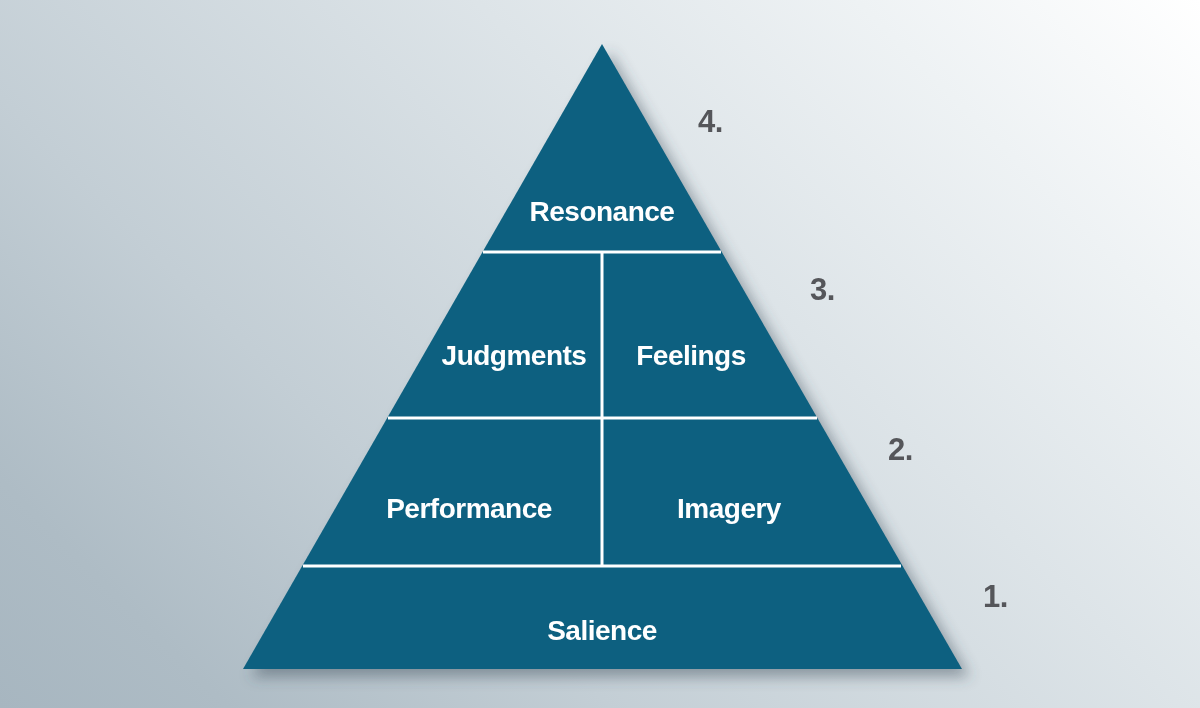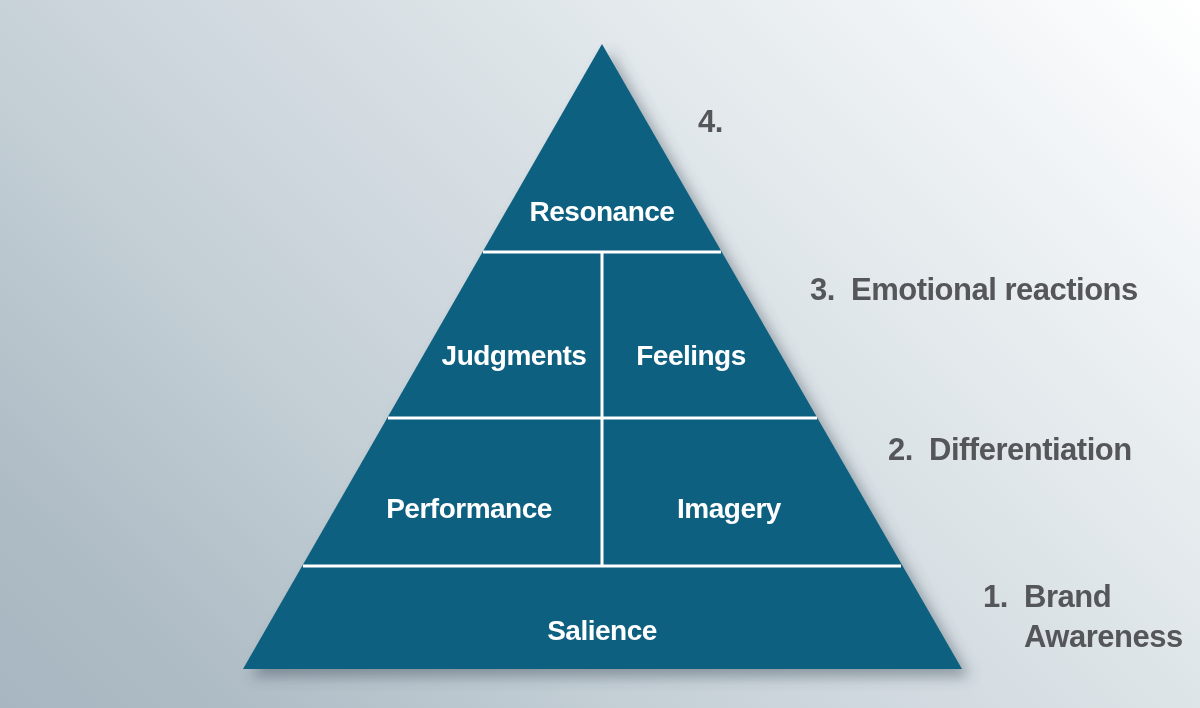--- a/index.html
+++ b/index.html
@@ -96,26 +96,23 @@
       <text class="block-label" x="602" y="640">Salience</text>
     </g>
   </svg>
 
   <div class="side-label" style="left:698px; top:102px;">
     <span class="num">4.</span>
   </div>
 
   <div class="side-label" style="left:810px; top:270px;">
     <span class="num">3.</span>
-    <span class="txt">Emotional reactions</span>
   </div>
 
   <div class="side-label" style="left:888px; top:430px;">
     <span class="num">2.</span>
-    <span class="txt">Differentiation</span>
   </div>
 
   <div class="side-label wrap" style="left:983px; top:577px;">
     <span class="num">1.</span>
-    <span class="txt">Brand Awareness</span>
   </div>
 
 </div>
 
 </body></html>

